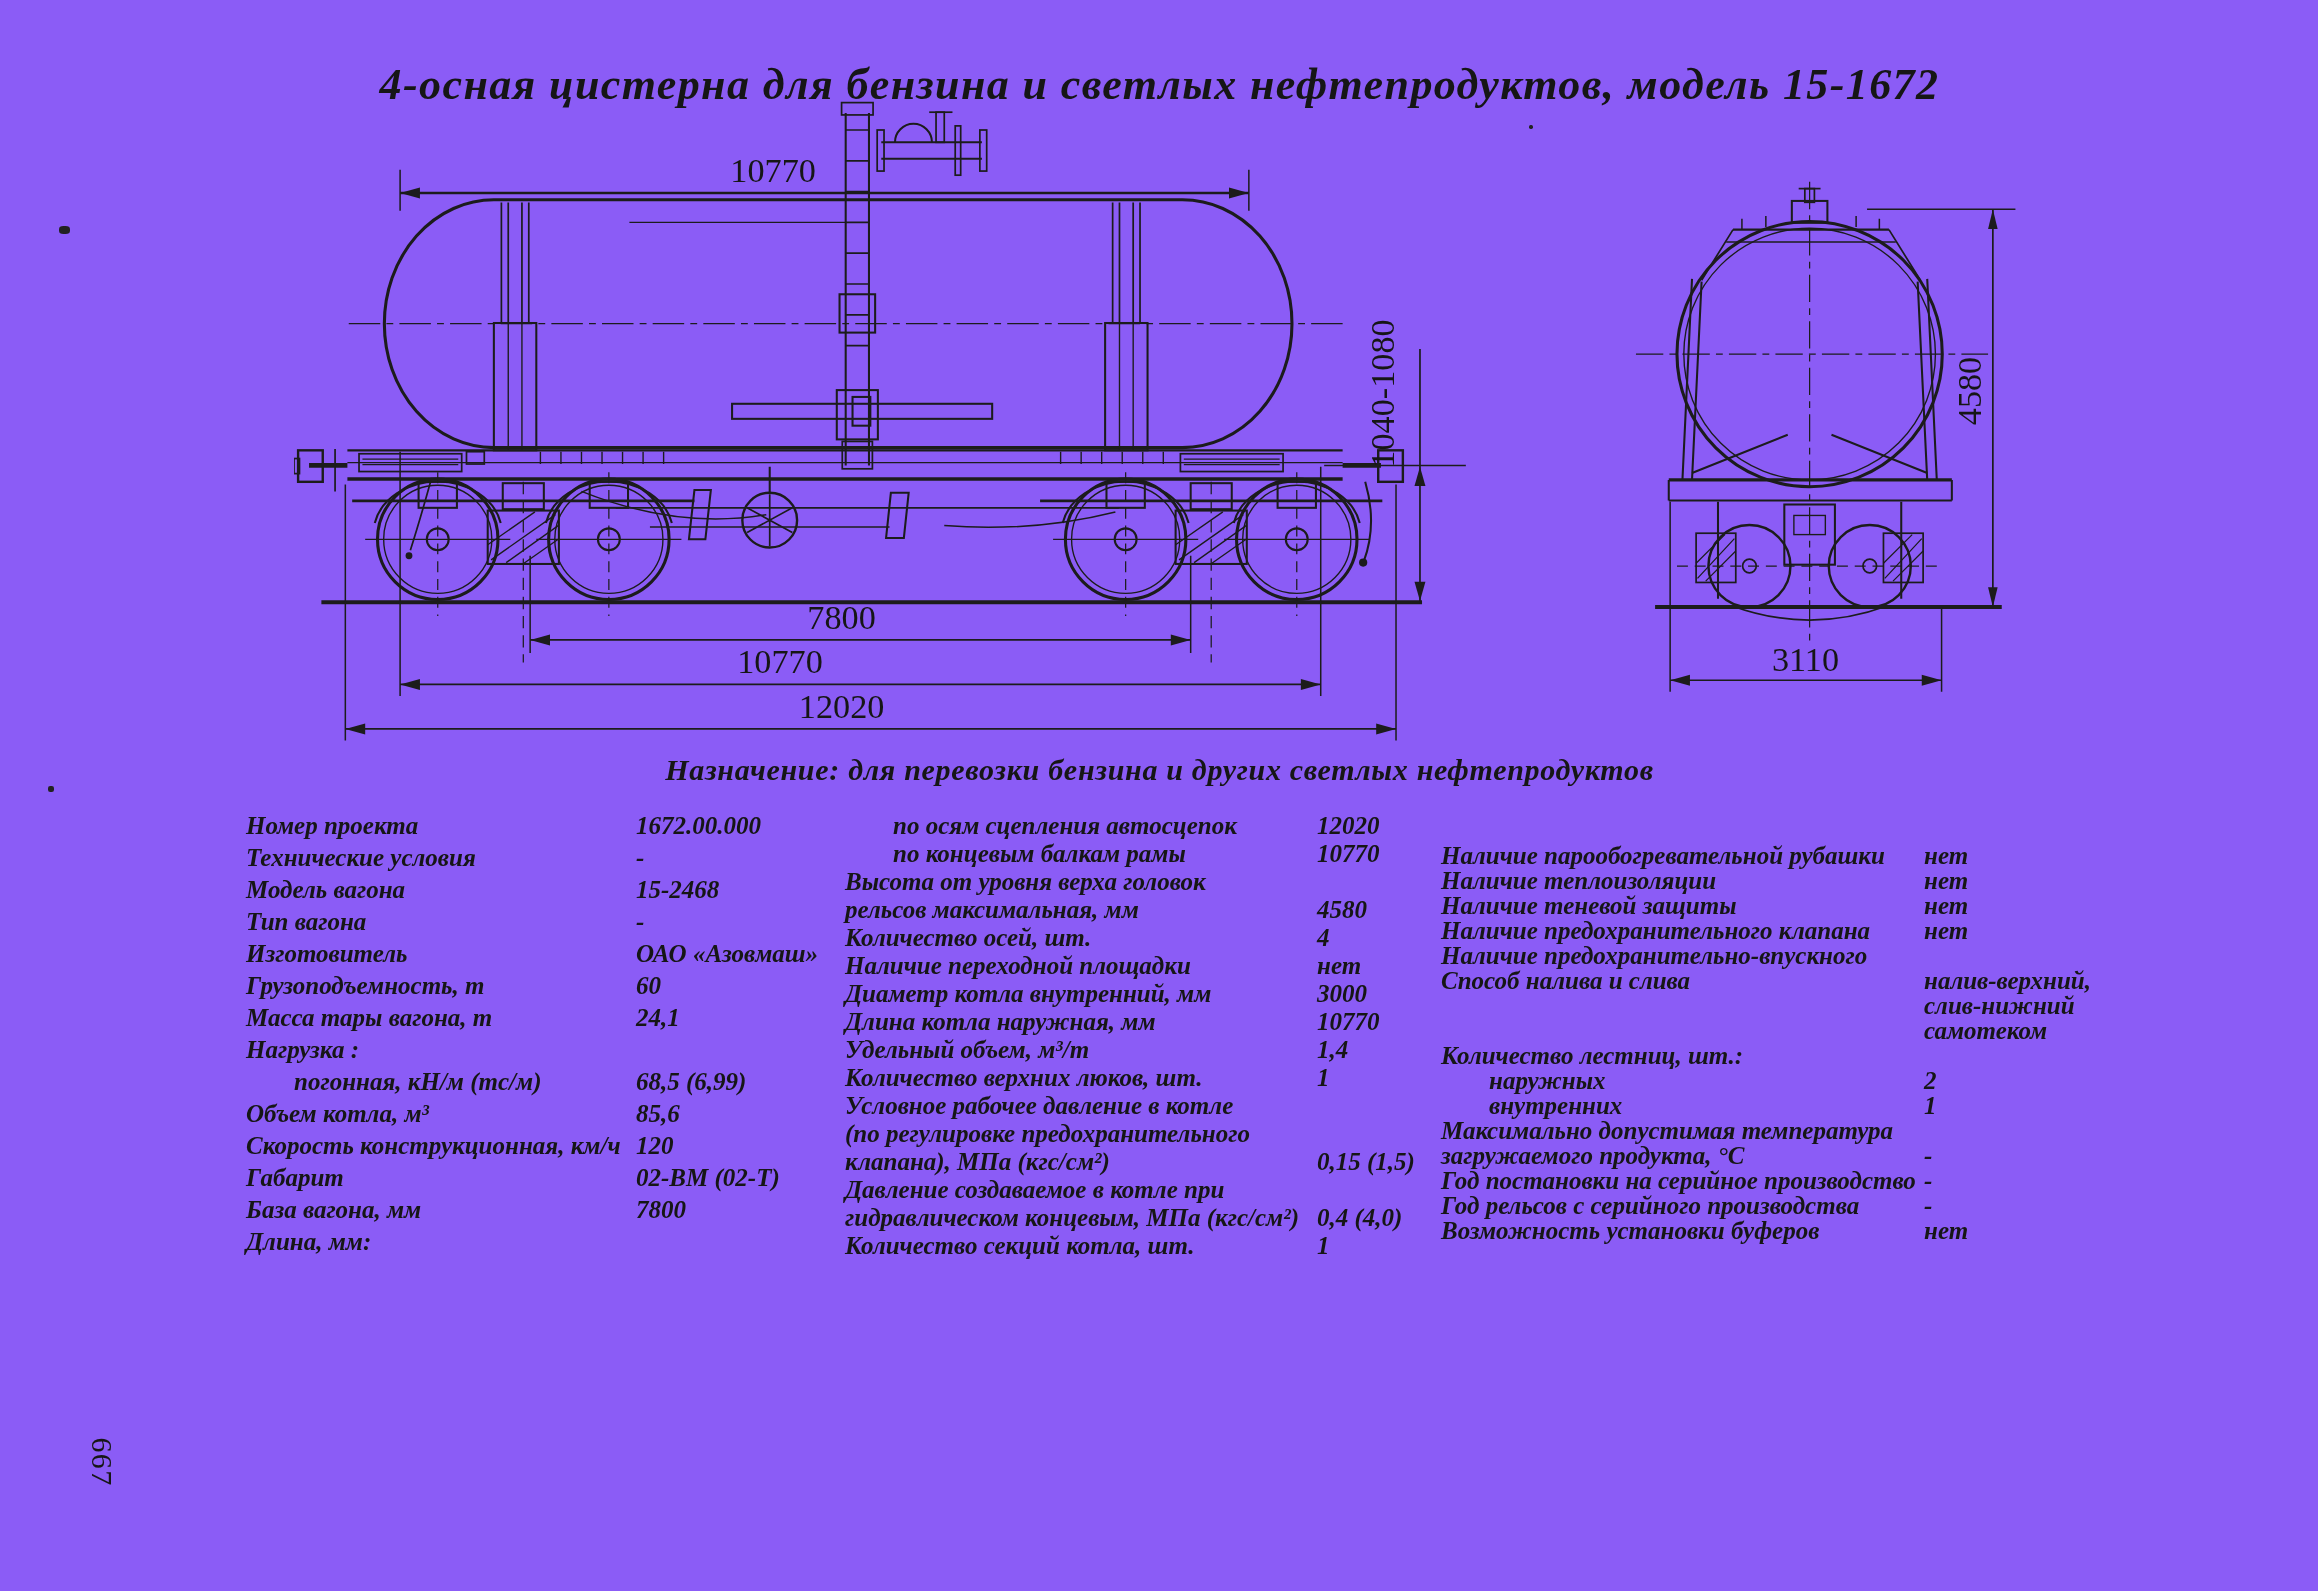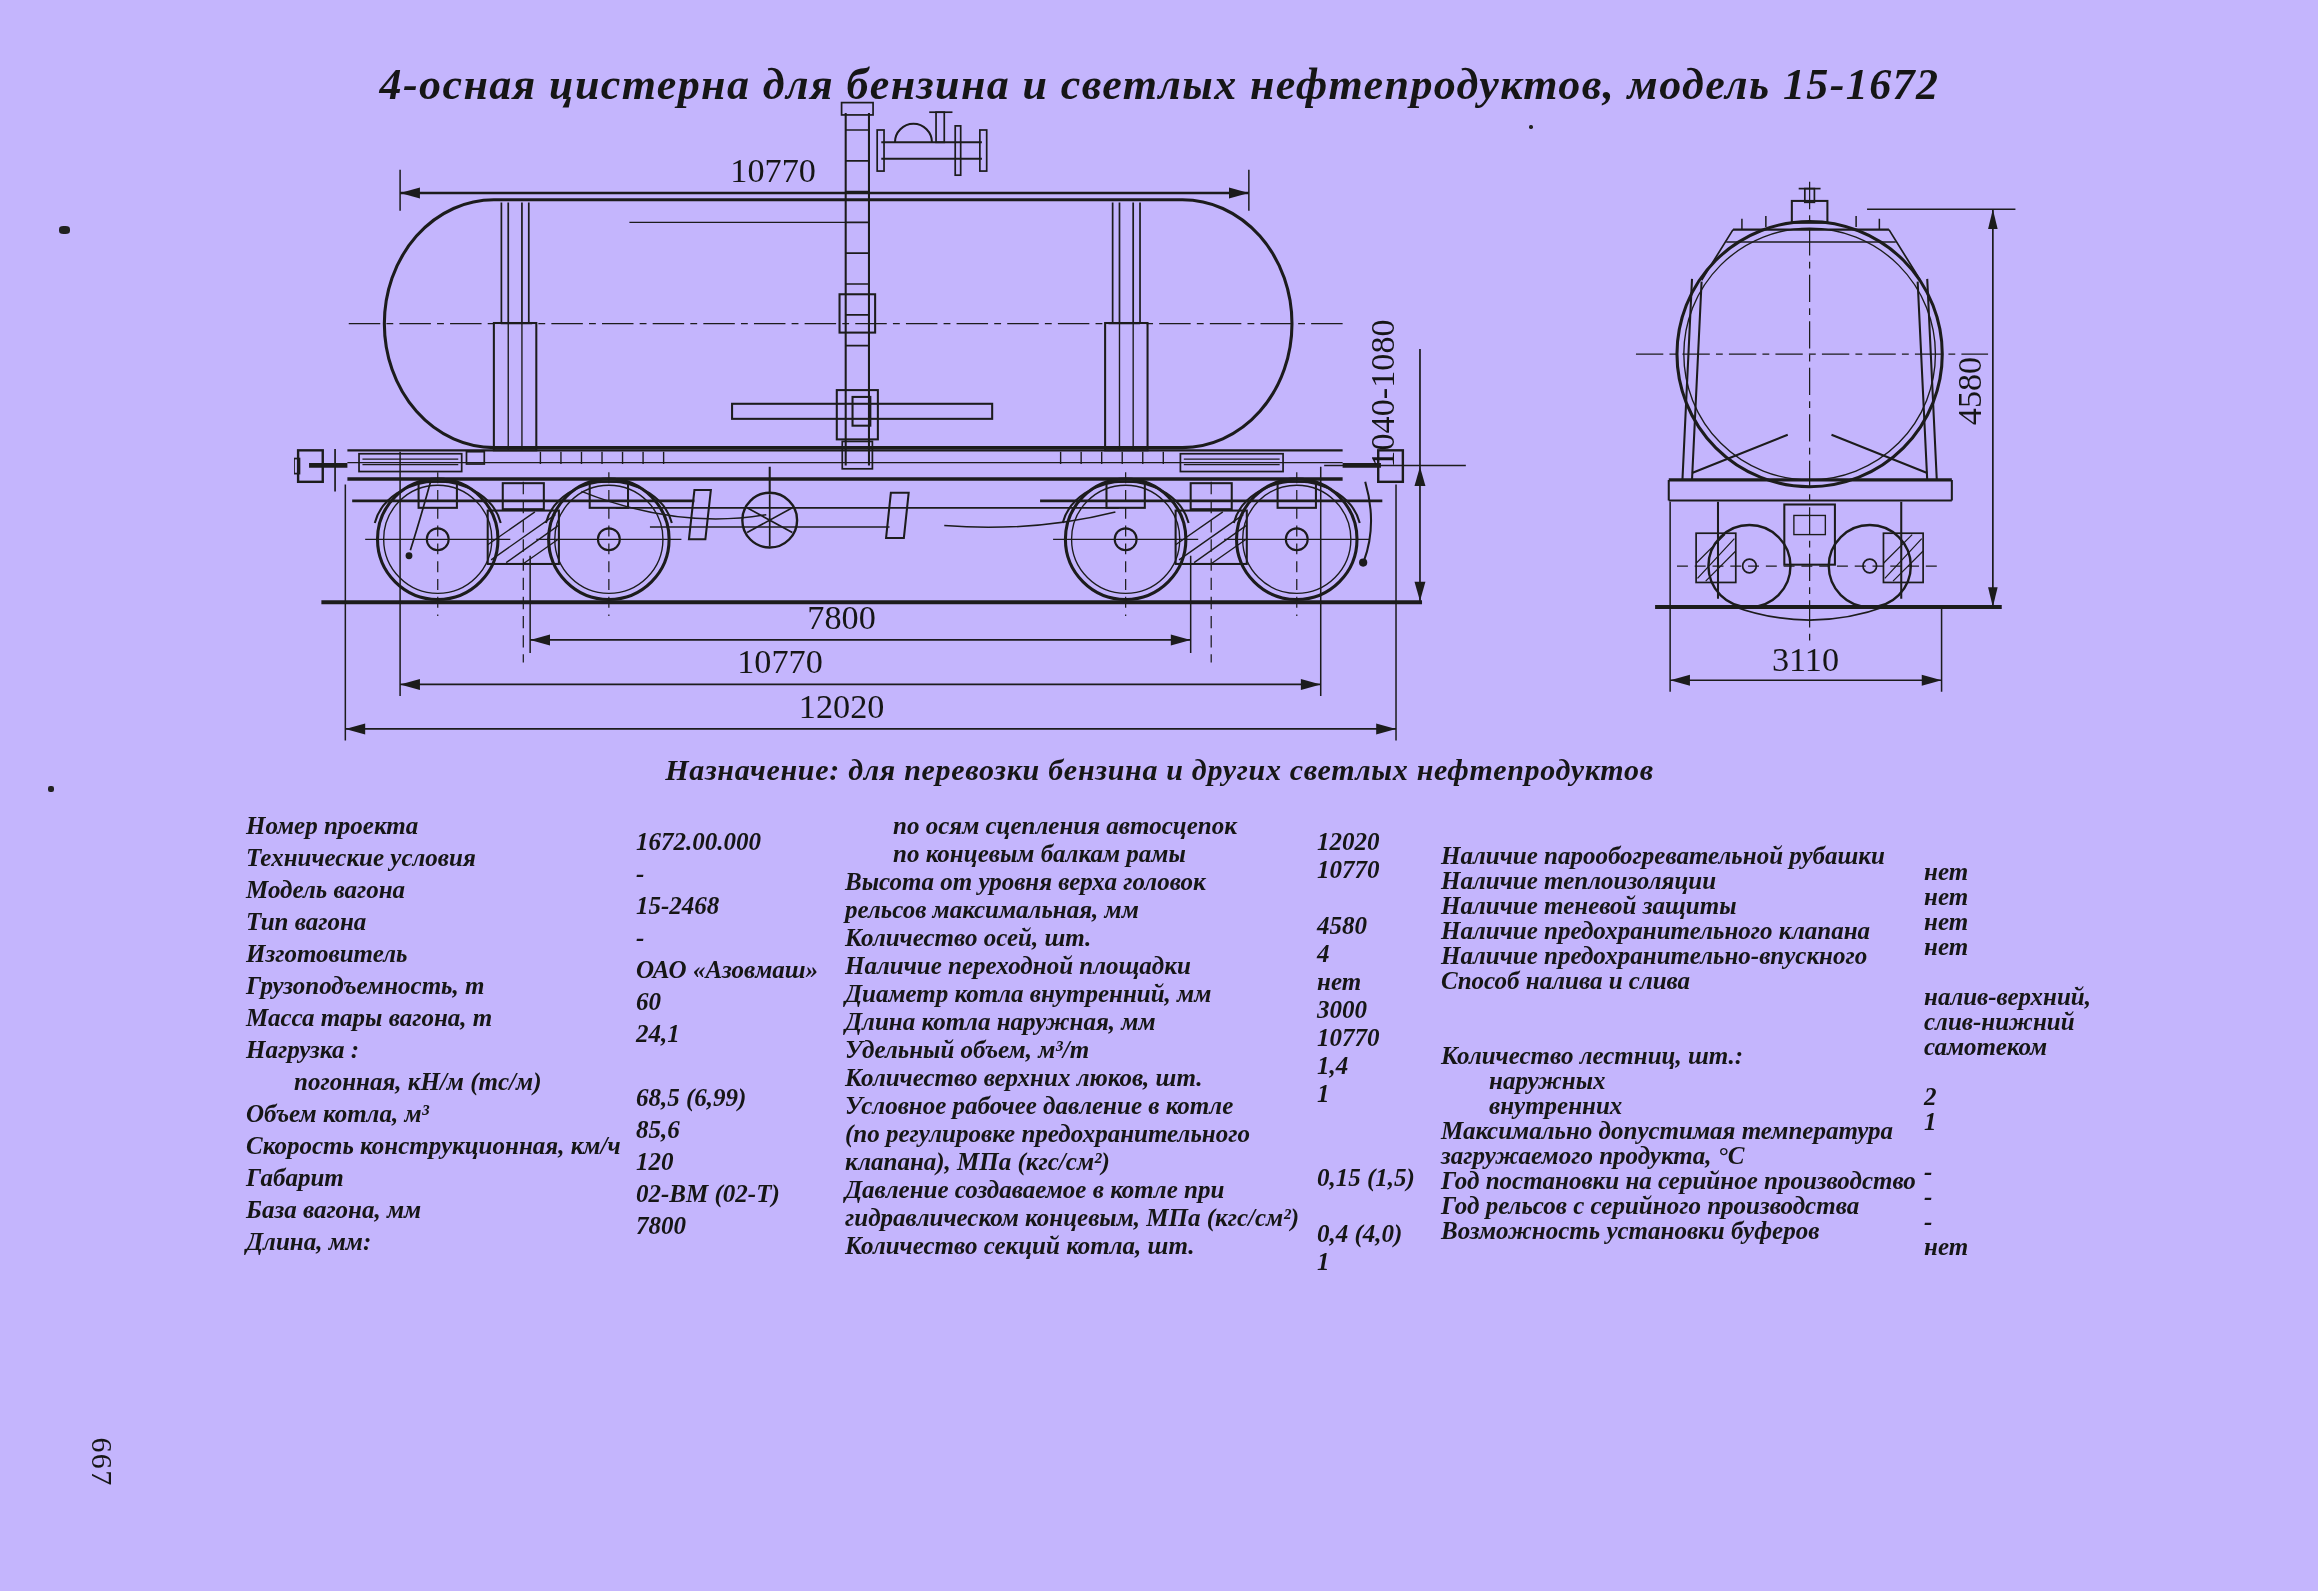--- a/index.html
+++ b/index.html
@@ -1,32 +1,32 @@
 <!DOCTYPE html>
 <html style="font-size:11px"><head>
 <meta charset="utf-8">
 <style>
   html,body{margin:0;padding:0;background:#e8e8e4;}
-  .page{position:relative;width:2319px;height:1591px;background:#c4b5fd;
+  .page{position:relative;width:2319px;height:1591px;background:#8b5cf6;
         font-family:"Liberation Serif","DejaVu Serif",serif;color:#161616;overflow:hidden;}
   .title{position:absolute;top:59px;left:0;width:100%;text-align:center;
          font-size:44px;font-weight:bold;font-style:italic;letter-spacing:1.4px;white-space:nowrap;}
   .purpose{position:absolute;top:753px;left:0;width:100%;text-align:center;
            font-size:30px;font-weight:bold;font-style:italic;letter-spacing:0.7px;}
   svg.drawing{position:absolute;}
   #sideview{left:294px;top:82px;width:1191px;height:801px;}
   #endview{left:1615px;top:164px;width:500px;height:547px;}
   .col{position:absolute;font-size:25px;font-weight:bold;font-style:italic;line-height:1;}
   #col1{left:246px;top:813px;--rh:32px;--vx:390px;width:616px;}
   #col2{left:845px;top:813px;--rh:28px;--vx:472px;width:602px;}
   #col3{left:1441px;top:843px;--rh:25px;--vx:483px;width:678px;}
   .spec-row{position:relative;height:var(--rh);}
   .lbl{position:absolute;left:0;top:0;white-space:nowrap;}
   .lbl.ind{left:48px;}
-  .val{position:absolute;left:var(--vx);top:16px;white-space:nowrap;}
+  .val{position:absolute;left:var(--vx);top:0;white-space:nowrap;}
   .pagenum{position:absolute;left:77px;top:1445px;font-size:30px;font-weight:normal;
            transform:rotate(90deg);letter-spacing:1.4px;}
   .speck{position:absolute;background:#222;border-radius:40%;}
   .dim-label{font-family:"Liberation Serif","DejaVu Serif",serif;}
 </style>
 </head>
 <body>
 
 <div class="page">
 

